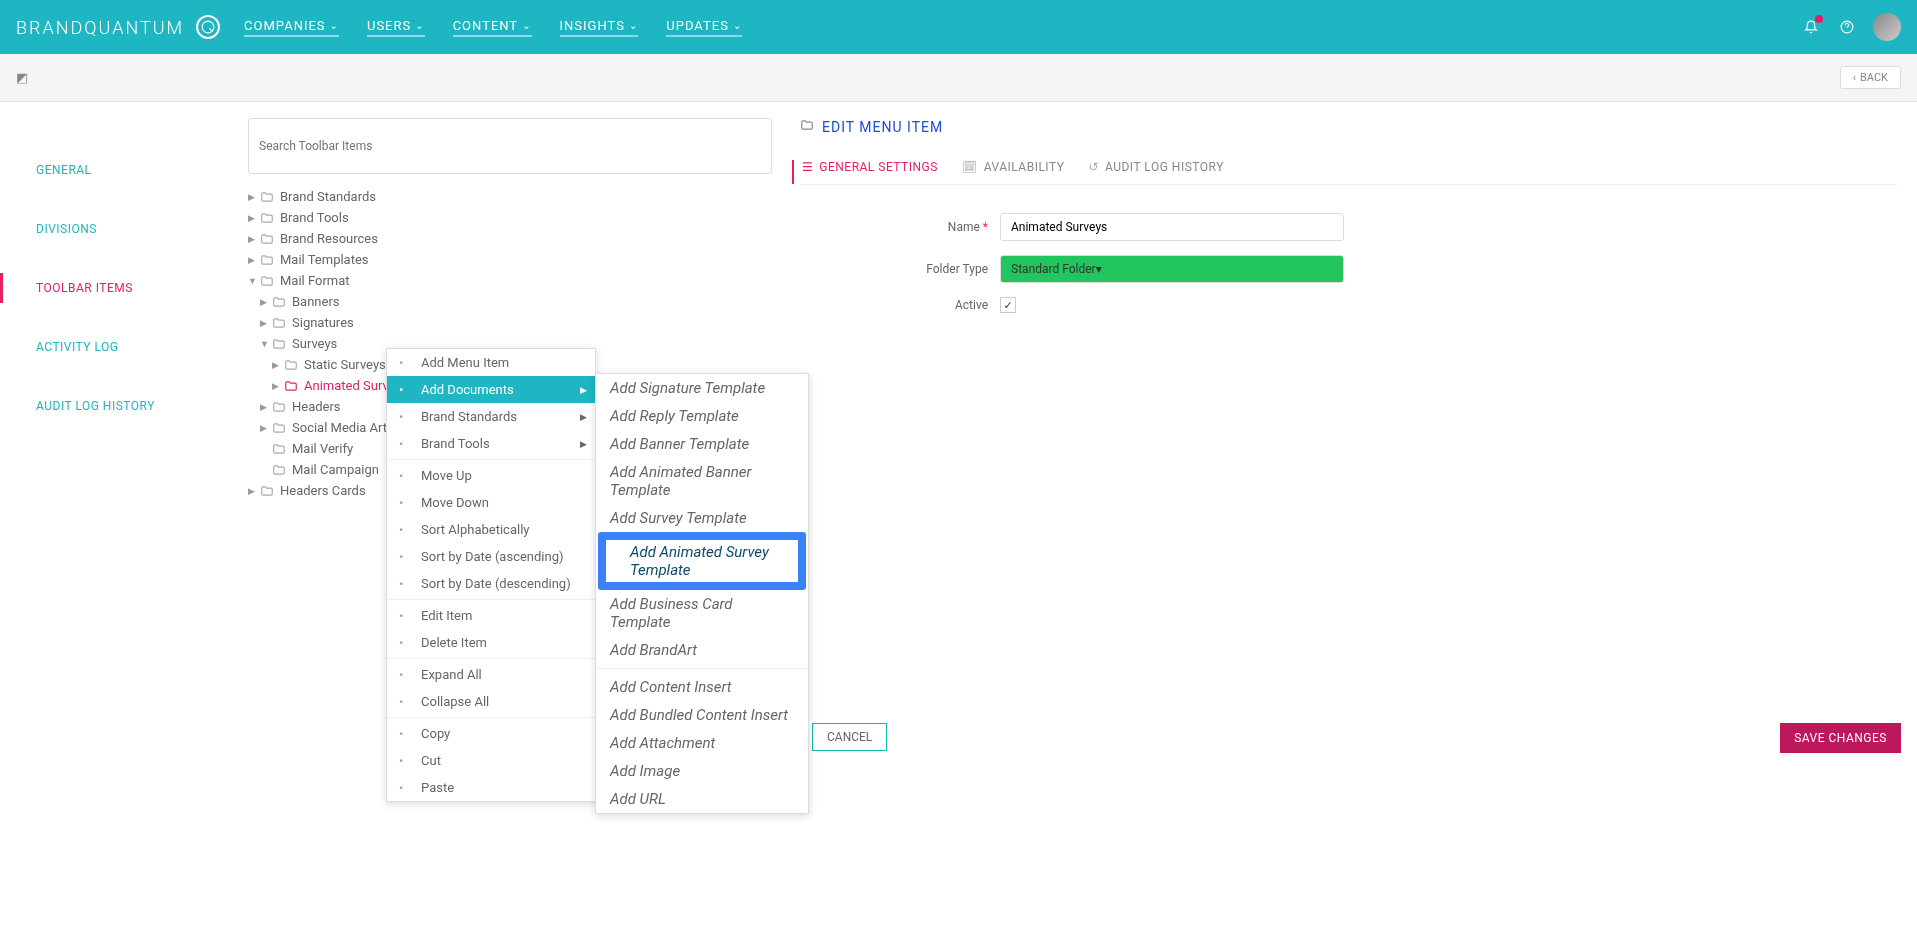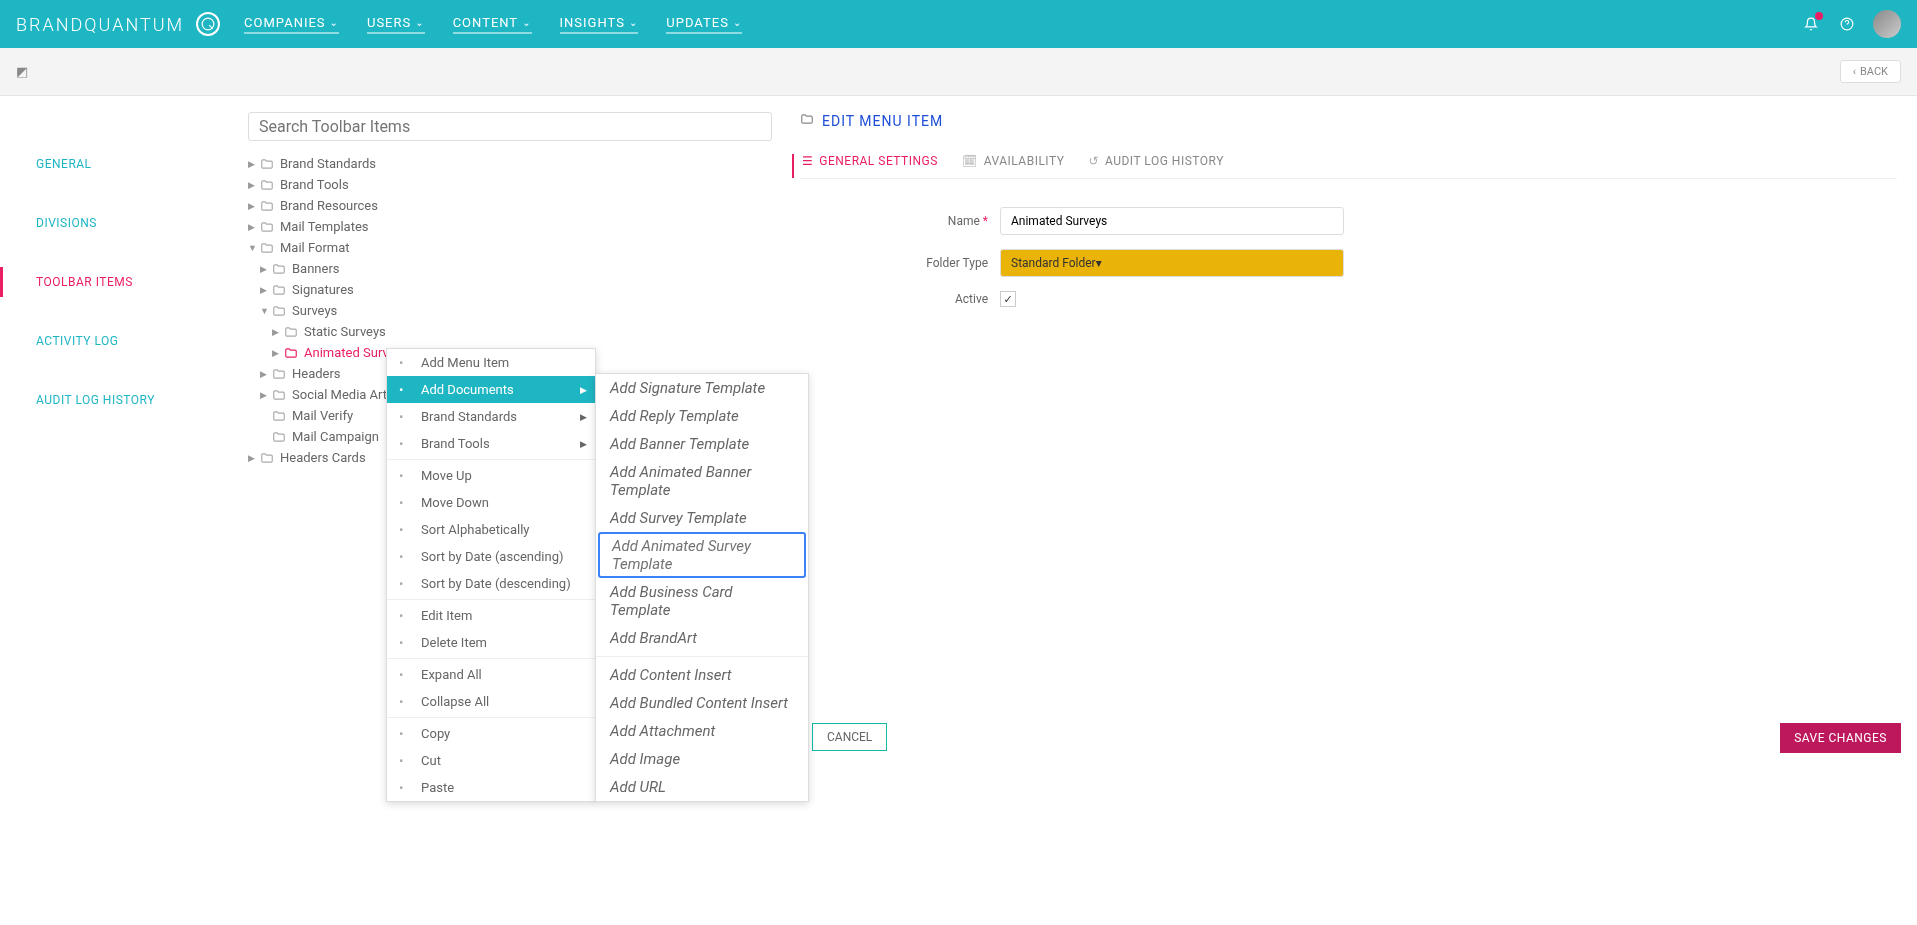--- a/index.html
+++ b/index.html
@@ -1,19 +1,19 @@
 <!DOCTYPE html>
 <html><head>
 <meta charset="utf-8">
 <style>
 * { margin: 0; padding: 0; box-sizing: border-box; font-family: -apple-system, BlinkMacSystemFont, "Segoe UI", Roboto, sans-serif; }
 body { background: #fff; color: #333; font-size: 13px; }
 
 
-.topnav { background: #1fb6c4; height: 48px; display: flex; align-items: center; padding: 0 16px; color: #fff; }
+.topnav { background: #1fb6c4; height: 54px; display: flex; align-items: center; padding: 0 16px; color: #fff; }
 .brand { font-size: 18px; letter-spacing: 2px; font-weight: 300; margin-right: 12px; }
 .brand-logo { width: 24px; height: 24px; border: 2px solid #fff; border-radius: 50%; display: inline-flex; align-items: center; justify-content: center; margin-right: 24px; position: relative; }
 .brand-logo::after { content: ""; position: absolute; width: 10px; height: 10px; border-right: 2px solid #fff; border-bottom: 2px solid #fff; transform: rotate(45deg); top: 4px; left: 6px; display: none; }
 .brand-logo svg { width: 14px; height: 14px; }
 .nav-items { display: flex; gap: 28px; }
 .nav-item { color: #fff; font-size: 13px; letter-spacing: 1px; cursor: pointer; display: flex; align-items: center; gap: 4px; border-bottom: 2px solid rgba(255,255,255,0.5); padding-bottom: 2px; }
 .nav-item .chev { font-size: 10px; }
 .topnav-right { margin-left: auto; display: flex; align-items: center; gap: 16px; }
 .icon-btn { width: 20px; height: 20px; cursor: pointer; position: relative; display: flex; align-items: center; justify-content: center; }
 .notif-dot { position: absolute; top: -2px; right: -2px; width: 8px; height: 8px; background: #e91e63; border-radius: 50%; }
@@ -27,56 +27,56 @@
 .crumb-text .main { color: #444; font-weight: 500; }
 .back-btn { margin-left: auto; background: #fff; border: 1px solid #ddd; padding: 4px 12px; font-size: 11px; color: #888; cursor: pointer; display: flex; align-items: center; gap: 4px; border-radius: 3px; }
 
 
 .main { display: flex; padding: 16px 0; }
 .sidebar { width: 240px; padding: 8px 0; }
 .side-item { padding: 8px 16px 8px 36px; font-size: 12px; letter-spacing: 0.5px; color: #1fb6c4; cursor: pointer; margin-bottom: 12px; margin-top: 29px; }
 .side-item.active { border-left: 3px solid #e91e63; color: #e91e63; padding-left: 33px; }
 
 .tree-panel { width: 540px; padding: 0 8px; }
-.search-box { width: 100%; padding: 4px 10px; border: 1px solid #ddd; border-radius: 3px; font-size: 16px; margin-bottom: 12px; outline: none; }
+.search-box { width: 100%; padding: 20px 10px; border: 1px solid #ddd; border-radius: 3px; font-size: 12px; margin-bottom: 12px; outline: none; }
 .tree { font-size: 13px; color: #666; }
 .tree-row { display: flex; align-items: center; padding: 3px 0; cursor: pointer; }
 .tree-caret { width: 12px; font-size: 9px; color: #999; }
 .tree-folder-icon { width: 14px; margin-right: 6px; color: #aaa; display: inline-flex; }
 .tree-row.selected .tree-label, .tree-row.selected .tree-folder-icon { color: #e91e63; }
 .indent-1 { padding-left: 12px; }
 .indent-2 { padding-left: 24px; }
 
 
 .context-menu { position: absolute; background: #fff; border: 1px solid #ddd; box-shadow: 0 2px 8px rgba(0,0,0,0.15); min-width: 210px; z-index: 10; font-size: 13px; }
 .cm-item { padding: 6px 24px 6px 12px; display: flex; align-items: center; gap: 8px; cursor: pointer; color: #666; position: relative; }
 .cm-item.hover { background: #1fb6c4; color: #fff; }
 .cm-item .cm-icon { width: 14px; color: #aaa; display: inline-flex; }
 .cm-item.hover .cm-icon { color: #fff; }
 .cm-sep { height: 1px; background: #eee; margin: 2px 0; }
 .cm-arrow { position: absolute; right: 8px; font-size: 9px; }
 .submenu { position: absolute; left: 100%; top: 24px; background: #fff; border: 1px solid #ddd; box-shadow: 0 2px 8px rgba(0,0,0,0.15); min-width: 214px; }
 .sm-item { padding: 5px 14px; cursor: pointer; color: #666; font-size: 15px; font-style: italic; }
-.sm-item.highlight { color: #737373; border: 2px solid #3b82f6; border-radius: 3px; margin: 0 2px; padding: 3px 12px; }
+.sm-item.highlight { color: #0c4a6e; border: 8px solid #3b82f6; border-radius: 3px; margin: 0 2px; padding: 3px 24px; }
 .sm-sep { height: 1px; background: #eee; margin: 4px 0; }
 
 
 .right-panel { flex: 1; padding: 0 20px; }
 .panel-title { display: flex; align-items: center; gap: 8px; font-size: 14px; letter-spacing: 1px; color: #1d4ed8; margin-bottom: 25px; }
 .tabs { display: flex; gap: 24px; border-bottom: 1px solid #eee; margin-bottom: 28px; }
 .tab { display: flex; align-items: center; gap: 6px; padding-bottom: 10px; font-size: 12px; letter-spacing: 0.5px; color: #888; cursor: pointer; }
 .tab.active { color: #e91e63; border-left: 2px solid #e91e63; padding-left: 8px; margin-left: -8px; }
 .tab .tab-icon { color: #aaa; }
 .tab.active .tab-icon { color: #e91e63; }
 
 .form-row { display: flex; align-items: center; margin-bottom: 14px; }
 .form-label { width: 200px; text-align: right; padding-right: 12px; font-size: 12px; color: #666; }
 .form-label .req { color: #e91e63; }
 .form-input { flex: 0 0 344px; padding: 6px 10px; border: 1px solid #ddd; border-radius: 3px; font-size: 12px; }
-.form-select { flex: 0 0 344px; padding: 6px 10px; border: 1px solid #ddd; border-radius: 3px; font-size: 12px; background: #eab308; display: flex; justify-content: flex-start; align-items: center; }
+.form-select { flex: 0 0 344px; padding: 6px 10px; border: 1px solid #ddd; border-radius: 3px; font-size: 12px; background: #22c55e; display: flex; justify-content: flex-start; align-items: center; }
 .form-check { width: 16px; height: 16px; border: 1px solid #ccc; display: flex; align-items: center; justify-content: center; font-size: 11px; color: #333; }
 .btn-cancel { background: #fff; border: 1px solid #14b8a6; padding: 6px 14px; font-size: 12px; color: #666; cursor: pointer; }
 .btn-save { background: #be185d; color: #fff; border: none; padding: 8px 14px; font-size: 12px; letter-spacing: 0.5px; cursor: pointer; }
 
 svg { width: 14px; height: 14px; }
 </style>
 </head>
 <body>
 
 <div class="topnav">

